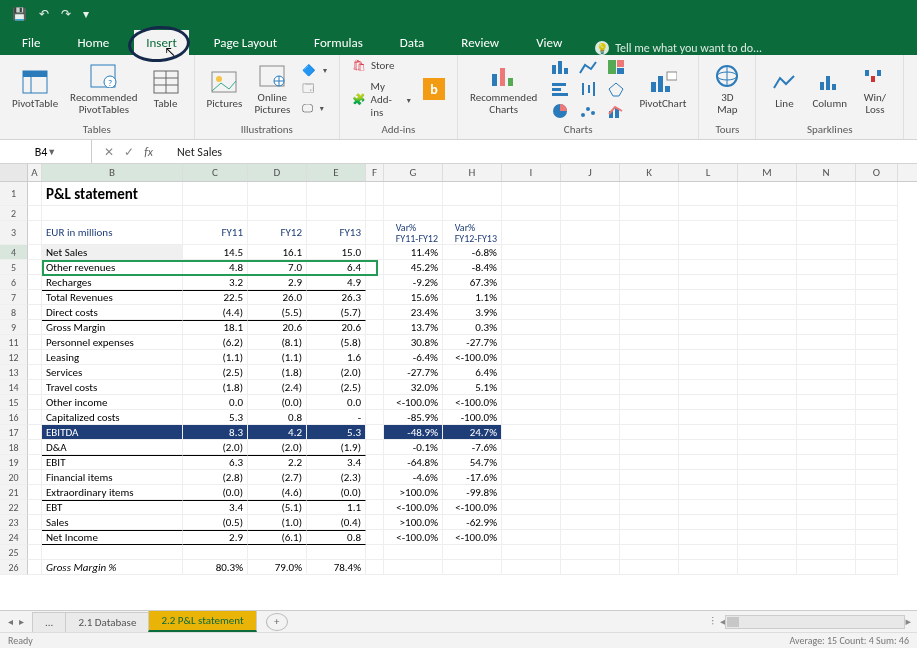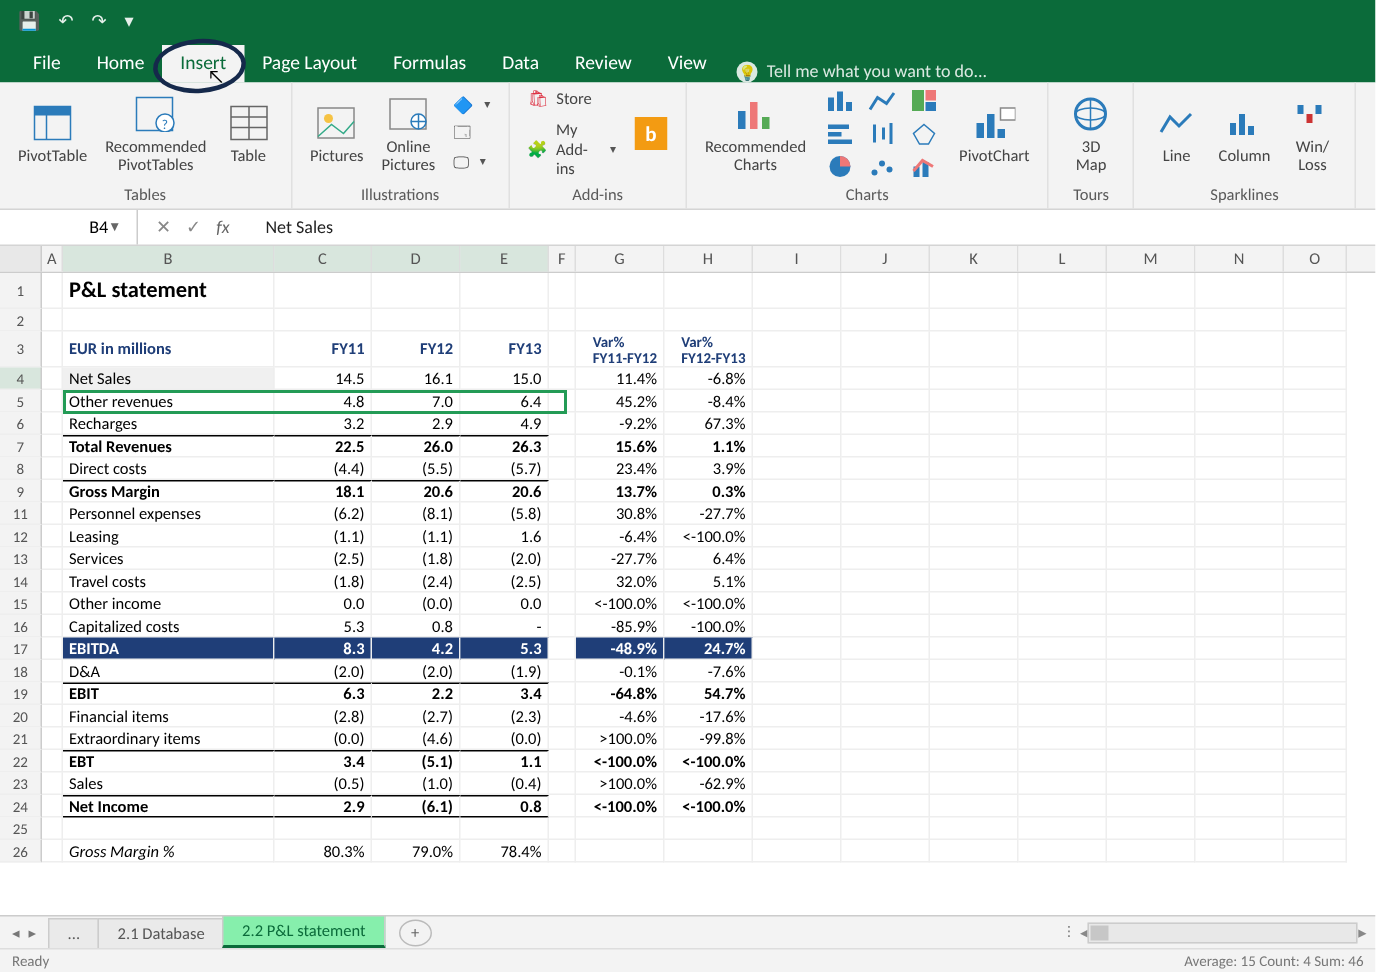--- a/index.html
+++ b/index.html
@@ -3,21 +3,21 @@
 <meta charset="utf-8">
 <style>
 *{margin:0;padding:0;box-sizing:border-box;font-family:"Segoe UI",Calibri,Arial,sans-serif;user-select:none}
 html,body{width:917px;height:653px;overflow:hidden;background:#fff}
 
 .titlebar{height:28px;background:#0b6b3a;display:flex;align-items:center;color:#fff;font-size:12px}
 .titlebar .qat{display:flex;align-items:center;gap:12px;padding-left:12px}
 .titlebar .qat span{opacity:.9}
 .titlebar .title{flex:1;text-align:center}
 
-.tabs{height:27px;background:#0b6b3a;display:flex;align-items:flex-end;padding-left:10px;color:#fff;font-size:13px;gap:0}
+.tabs{height:27px;background:#0b6b3a;display:flex;align-items:flex-end;padding-left:10px;color:#fff;font-size:13px;gap:13px}
 .tabs .tab{padding:5px 12px;cursor:pointer}
 .tabs .tab.active{background:#f3f3f3;color:#0b6b3a}
 .tabs .insert-circle{position:relative}
 .tabs .insert-circle::after{content:"";position:absolute;left:-6px;top:-4px;width:56px;height:30px;border:3px solid #15294b;border-radius:50%;transform:rotate(-4deg)}
 .tabs .cursor{position:absolute;left:30px;top:14px;font-size:13px;color:#000}
 .tabs .tell{display:flex;align-items:center;gap:6px;opacity:.85;margin-left:8px;font-size:12px}
 .tabs .tell .bulb{width:14px;height:14px;border-radius:50%;background:#fff;color:#0b6b3a;display:flex;align-items:center;justify-content:center;font-size:10px}
 
 .ribbon{height:85px;background:#f3f3f3;border-bottom:1px solid #d4d4d4;display:flex;font-size:11px;color:#444}
 .group{border-right:1px solid #e0e0e0;display:flex;flex-direction:column;align-items:center}
@@ -27,51 +27,51 @@
 .bigbtn .ic{width:30px;height:26px;display:flex;align-items:center;justify-content:center}
 .bigbtn .lbl{font-size:11px;text-align:center;line-height:12px;white-space:pre-line}
 .smallstack{display:flex;flex-direction:column;gap:3px;padding:1px 4px}
 .smallbtn{display:flex;align-items:center;gap:5px;font-size:11px;padding:0 2px}
 .chartgrid{display:grid;grid-template-columns:repeat(3,26px);grid-template-rows:repeat(3,20px);gap:2px;padding:0 4px}
 .chartbtn{display:flex;align-items:center;justify-content:center}
 .dropcaret{font-size:8px;color:#555;margin-left:2px}
 
 
 .fx{height:24px;border-bottom:1px solid #d4d4d4;display:flex;align-items:center;font-size:12px;background:#fff}
-.namebox{width:92px;border-right:1px solid #ccc;padding:0 10px;height:100%;display:flex;align-items:center;justify-content:flex-end}
+.namebox{width:92px;border-right:1px solid #ccc;padding:0 20px;height:100%;display:flex;align-items:center;justify-content:center}
 .namebox .dd{font-size:9px;color:#666}
 .fx .fxbtns{display:flex;gap:10px;padding:0 12px;color:#888;align-items:center}
 .fx .fxlabel{font-style:italic;color:#666}
 .fx .fxinput{flex:1;padding:0 12px;color:#222}
 
 .grid{position:relative;font-size:11px;color:#000}
 .colhdr{display:flex;height:18px;background:#f3f3f3;border-bottom:1px solid #ccc}
 .corner{width:28px;border-right:1px solid #ccc;background:#e8e8e8}
 .ch{border-right:1px solid #ddd;display:flex;align-items:center;justify-content:center;color:#555;background:#f3f3f3}
 .ch.sel{background:#d8e6dd}
 .rows{height:428px;overflow:hidden}
 .row{display:flex;height:15px}
 .row.sel .rh{background:#d8e6dd}
 .rh{width:28px;border-right:1px solid #ccc;border-bottom:1px solid #eee;background:#f3f3f3;display:flex;align-items:center;justify-content:center;color:#555;font-size:10px}
 .cell{border-right:1px solid #eee;border-bottom:1px solid #eee;padding:0 4px;display:flex;align-items:center;font-size:11px;white-space:nowrap;overflow:hidden}
 .cell.r{justify-content:flex-end}
-.cell.b{font-weight:700}
+.cell.b{font-weight:400}
 .cell.u{border-bottom:1px solid #000}
 .cell.ut{border-top:1px solid #000}
 .cell.blue{color:#1f3e78}
 .hdrtitle{font-size:15px;font-weight:700}
 .selbox{position:absolute;border:2px solid #239b56;pointer-events:none}
 .ebitda{background:#1f3e78;color:#fff}
 
 .sheetbar{height:22px;border-top:1px solid #ccc;background:#f3f3f3;display:flex;align-items:center;font-size:11px}
 .s-nav{display:flex;gap:6px;padding:0 8px;color:#777}
 .s-nav span{font-size:10px}
 .sheettabs{display:flex;height:100%;align-items:flex-end}
 .stab{padding:3px 12px;border:1px solid #ccc;border-bottom:none;background:#eaeaea;color:#555;margin-right:-1px}
-.stab.active{background:#86efac;color:#0b6b3a;border-bottom:2px solid #0b6b3a}
+.stab.active{background:#eab308;color:#0b6b3a;border-bottom:2px solid #0b6b3a}
 .addsheet{width:22px;height:18px;border:1px solid #bbb;border-radius:50%;margin-left:10px;display:flex;align-items:center;justify-content:center;color:#666}
 .hscroll{flex:1;display:flex;align-items:center;justify-content:flex-end;padding-right:6px}
 .scrolltrack{width:180px;height:14px;background:#e8e8e8;border:1px solid #ccc;position:relative}
 .scrollthumb{position:absolute;left:1px;top:1px;width:12px;height:10px;background:#c7c7c7}
 
 .status{height:16px;background:#f3f3f3;border-top:1px solid #ddd;font-size:10px;color:#777;display:flex;align-items:center;padding:0 8px;justify-content:space-between}
 
 .cA{width:14px}.cB{width:141px}.cC{width:65px}.cD{width:59px}.cE{width:59px}.cF{width:18px}
 .cG{width:59px}.cH{width:59px}.cI{width:59px}.cJ{width:59px}.cK{width:59px}.cL{width:59px}
 .cM{width:59px}.cN{width:59px}.cO{width:42px}

